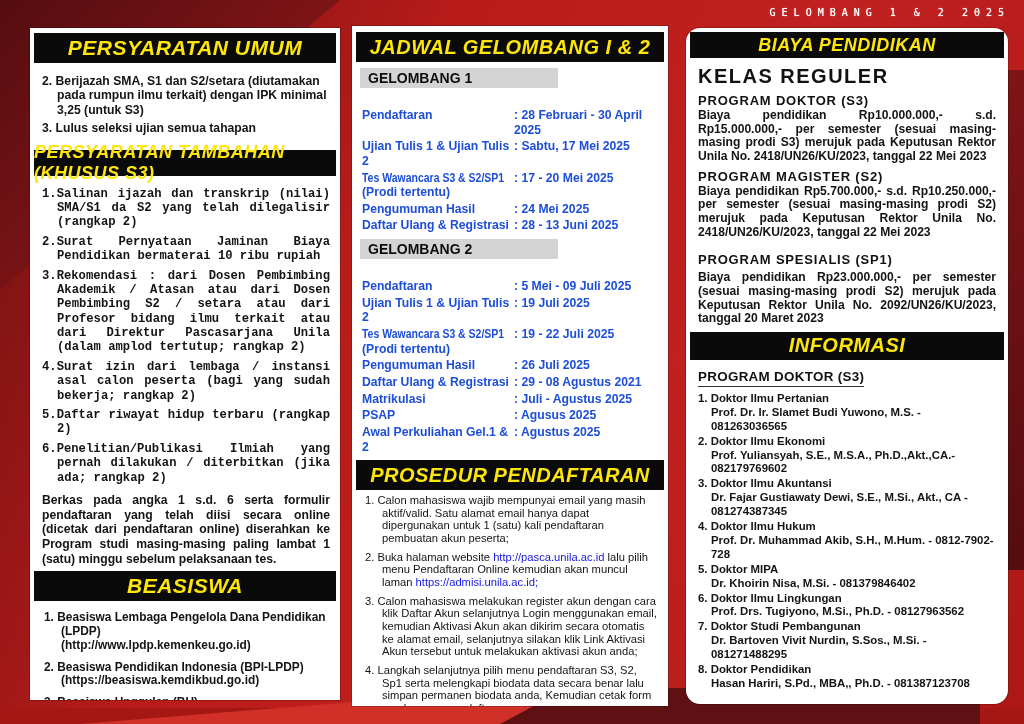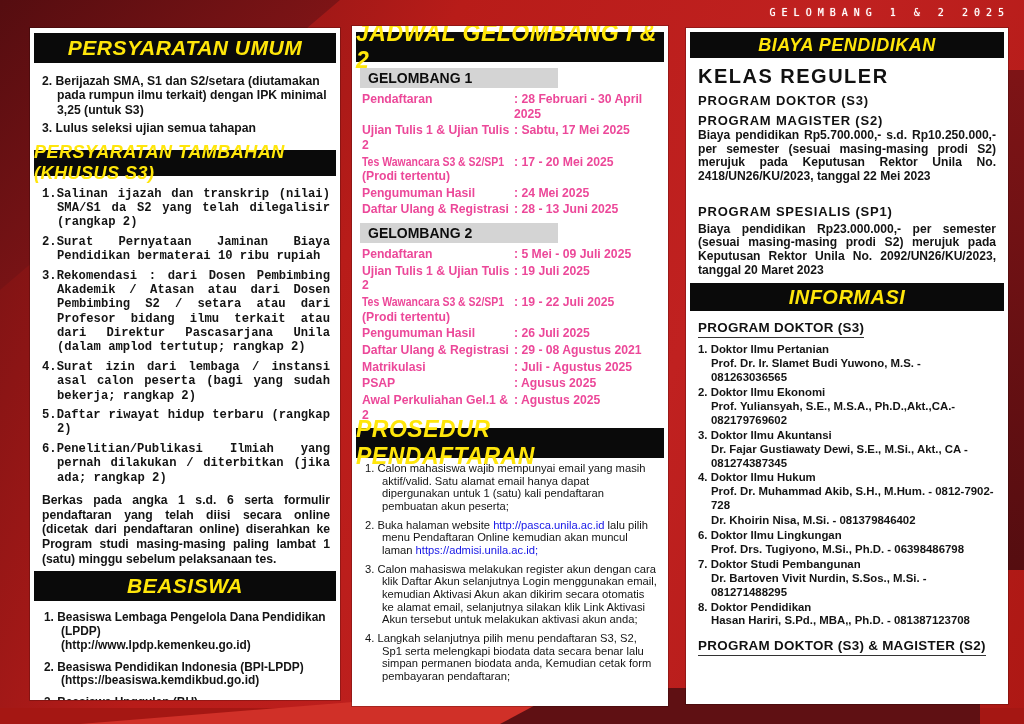--- a/index.html
+++ b/index.html
@@ -18,62 +18,62 @@
   .wedge-dark{position:absolute;bottom:0;left:500px;width:480px;height:36px;background:#5f1013;
     clip-path:polygon(14% 0,100% 0,100% 100%,0 100%);}
 
   .badge{position:absolute;top:7px;right:14px;color:#ffffff;
     font-family:"DejaVu Sans Mono",monospace;font-weight:normal;font-size:10px;
     letter-spacing:6px;text-shadow:0 0 1px #ffdddd;white-space:nowrap;}
 
   .panel{position:absolute;background:#ffffff;overflow:hidden;box-shadow:0 0 0 1px rgba(0,0,0,.2);}
   .panel-left{left:30px;top:28px;width:310px;height:672px;}
   .panel-mid{left:352px;top:26px;width:316px;height:680px;}
-  .panel-right{left:686px;top:28px;width:322px;height:676px;}
+  .panel-right{left:686px;top:28px;width:322px;height:676px;border-radius:14px;}
 
   .bar{background:#0a0a0a;color:#ffe60a;font-weight:bold;font-style:italic;
     display:flex;align-items:center;justify-content:center;letter-spacing:.5px;}
   .bar-lg{height:30px;font-size:21px;margin:5px 4px 0;}
   .bar-md{height:26px;font-size:18px;margin:14px 4px 0;}
-  .bar-mid{height:30px;font-size:23px;margin:6px 4px 0;}
+  .bar-mid{height:30px;font-size:20px;margin:6px 4px 0;}
   .bar-right{height:26px;font-size:18px;margin:4px 4px 0;}
   .bar-info{height:28px;font-size:20px;margin:6px 4px 0;}
 
   
   .nlist{margin:11px 10px 0 12px;}
   .nlist .item{font-size:12.2px;line-height:1.18;margin-bottom:4px;
     padding-left:15px;text-indent:-15px;color:#141414;font-weight:bold;}
   .nlist.justify .item{text-align:justify;margin-bottom:5px;font-family:Liberation Mono, monospace;}
   .note{margin:8px 10px 0 12px;font-size:12.2px;line-height:1.2;text-align:justify;
     color:#141414;font-weight:bold;}
   .blist{margin:10px 8px 0 14px;}
   .bitem{margin-bottom:8px;padding-left:17px;}
   .bitem .bname{display:block;text-indent:-17px;font-size:11.9px;line-height:1.16;
     color:#141414;font-weight:bold;}
   .bitem .burl{display:block;font-size:11.9px;line-height:1.16;color:#141414;font-weight:bold;}
 
   
   .subtitle{margin-top:5px;text-align:center;font-size:13.2px;font-weight:bold;color:#111;}
   .gstrip{background:#d4d4d4;color:#0d0d0d;font-weight:bold;font-size:14px;
-    margin:6px 8px 4px;padding:2px 0 2px 8px;width:198px;box-sizing:border-box;}
+    margin:6px 8px 20px;padding:2px 0 2px 8px;width:198px;box-sizing:border-box;}
   .jrow{display:flex;align-items:flex-start;padding:0 22px 0 10px;font-size:12.2px;
-    font-weight:bold;color:#ec4899;line-height:1.2;margin-bottom:2px;}
+    font-weight:bold;color:#1d4ed8;line-height:1.2;margin-bottom:2px;}
   .jlabel{width:152px;flex:none;}
   .jvalue{flex:1;}
   .cond{display:inline-block;transform:scaleX(.86);transform-origin:0 50%;white-space:nowrap;}
   .steps{margin-top:4px;}
   .step{margin:0 9px 6px 13px;padding-left:17px;text-indent:-17px;font-size:11.2px;
     line-height:1.13;color:#141414;font-weight:normal;}
   .lnk{color:#1515e6;}
 
   
   .rbody{padding:0 12px;}
   .kelas{margin-top:7px;font-size:20px;letter-spacing:1.5px;font-weight:bold;color:#111;}
   .pname{margin-top:5px;font-size:13px;letter-spacing:.8px;font-weight:bold;color:#111;}
-  .pname.sp{margin-top:20px;}
+  .pname.sp{margin-top:13px;}
   .pdesc{margin-top:1px;font-size:12.1px;line-height:1.13;text-align:justify;
     font-weight:bold;color:#141414;}
   .pdesc.gap{margin-top:4px;}
   .ihead{display:inline-block;margin:9px 0 5px;font-size:13.4px;letter-spacing:.3px;
     font-weight:bold;color:#111;border-bottom:1.5px solid #333;padding-bottom:2px;}
   .ditem .dprog{font-size:11.4px;line-height:1.22;font-weight:bold;color:#141414;
     padding-left:13px;text-indent:-13px;}
   .ditem .dcontact{font-size:11.4px;line-height:1.22;font-weight:bold;color:#141414;
     padding-left:13px;margin-bottom:1px;}
 </style>
@@ -200,20 +200,21 @@
       </div>
 
     </div>
   </div>
 
   <div class="panel panel-right">
     <div class="bar bar-right">BIAYA PENDIDIKAN</div>
     <div class="rbody">
       <div class="kelas">KELAS REGULER</div>
       <div class="pname">PROGRAM DOKTOR (S3)</div>
+      <div class="pdesc">Biaya pendidikan Rp10.000.000,- s.d. Rp15.000.000,- per semester (sesuai masing-masing prodi S3) merujuk pada Keputusan Rektor Unila No. 2418/UN26/KU/2023, tanggal 22 Mei 2023</div>
       <div class="pname">PROGRAM MAGISTER (S2)</div>
       <div class="pdesc">Biaya pendidikan Rp5.700.000,- s.d. Rp10.250.000,- per semester (sesuai masing-masing prodi S2) merujuk pada Keputusan Rektor Unila No. 2418/UN26/KU/2023, tanggal 22 Mei 2023</div>
       <div class="pname sp">PROGRAM SPESIALIS (SP1)</div>
       <div class="pdesc gap">Biaya pendidikan Rp23.000.000,- per semester (sesuai masing-masing prodi S2) merujuk pada Keputusan Rektor Unila No. 2092/UN26/KU/2023, tanggal 20 Maret 2023</div>
     </div>
 
     <div class="bar bar-info">INFORMASI</div>
     <div class="rbody">
       <div><span class="ihead">PROGRAM DOKTOR (S3)</span></div>
 
@@ -227,25 +228,26 @@
       </div>
       <div class="ditem">
         <div class="dprog">3. Doktor Ilmu Akuntansi</div>
         <div class="dcontact">Dr. Fajar Gustiawaty Dewi, S.E., M.Si., Akt., CA - 081274387345</div>
       </div>
       <div class="ditem">
         <div class="dprog">4. Doktor Ilmu Hukum</div>
         <div class="dcontact">Prof. Dr. Muhammad Akib, S.H., M.Hum. - 0812-7902-728</div>
       </div>
       <div class="ditem">
+        <div class="dprog">5. Doktor MIPA</div>
         <div class="dcontact">Dr. Khoirin Nisa, M.Si. - 081379846402</div>
       </div>
       <div class="ditem">
         <div class="dprog">6. Doktor Ilmu Lingkungan</div>
-        <div class="dcontact">Prof. Drs. Tugiyono, M.Si., Ph.D. - 06398486798</div>
+        <div class="dcontact">Prof. Drs. Tugiyono, M.Si., Ph.D. - 08127963562</div>
       </div>
       <div class="ditem">
         <div class="dprog">7. Doktor Studi Pembangunan</div>
         <div class="dcontact">Dr. Bartoven Vivit Nurdin, S.Sos., M.Si. - 081271488295</div>
       </div>
       <div class="ditem">
         <div class="dprog">8. Doktor Pendidikan</div>
         <div class="dcontact">Hasan Hariri, S.Pd., MBA,, Ph.D. - 081387123708</div>
       </div>
 

